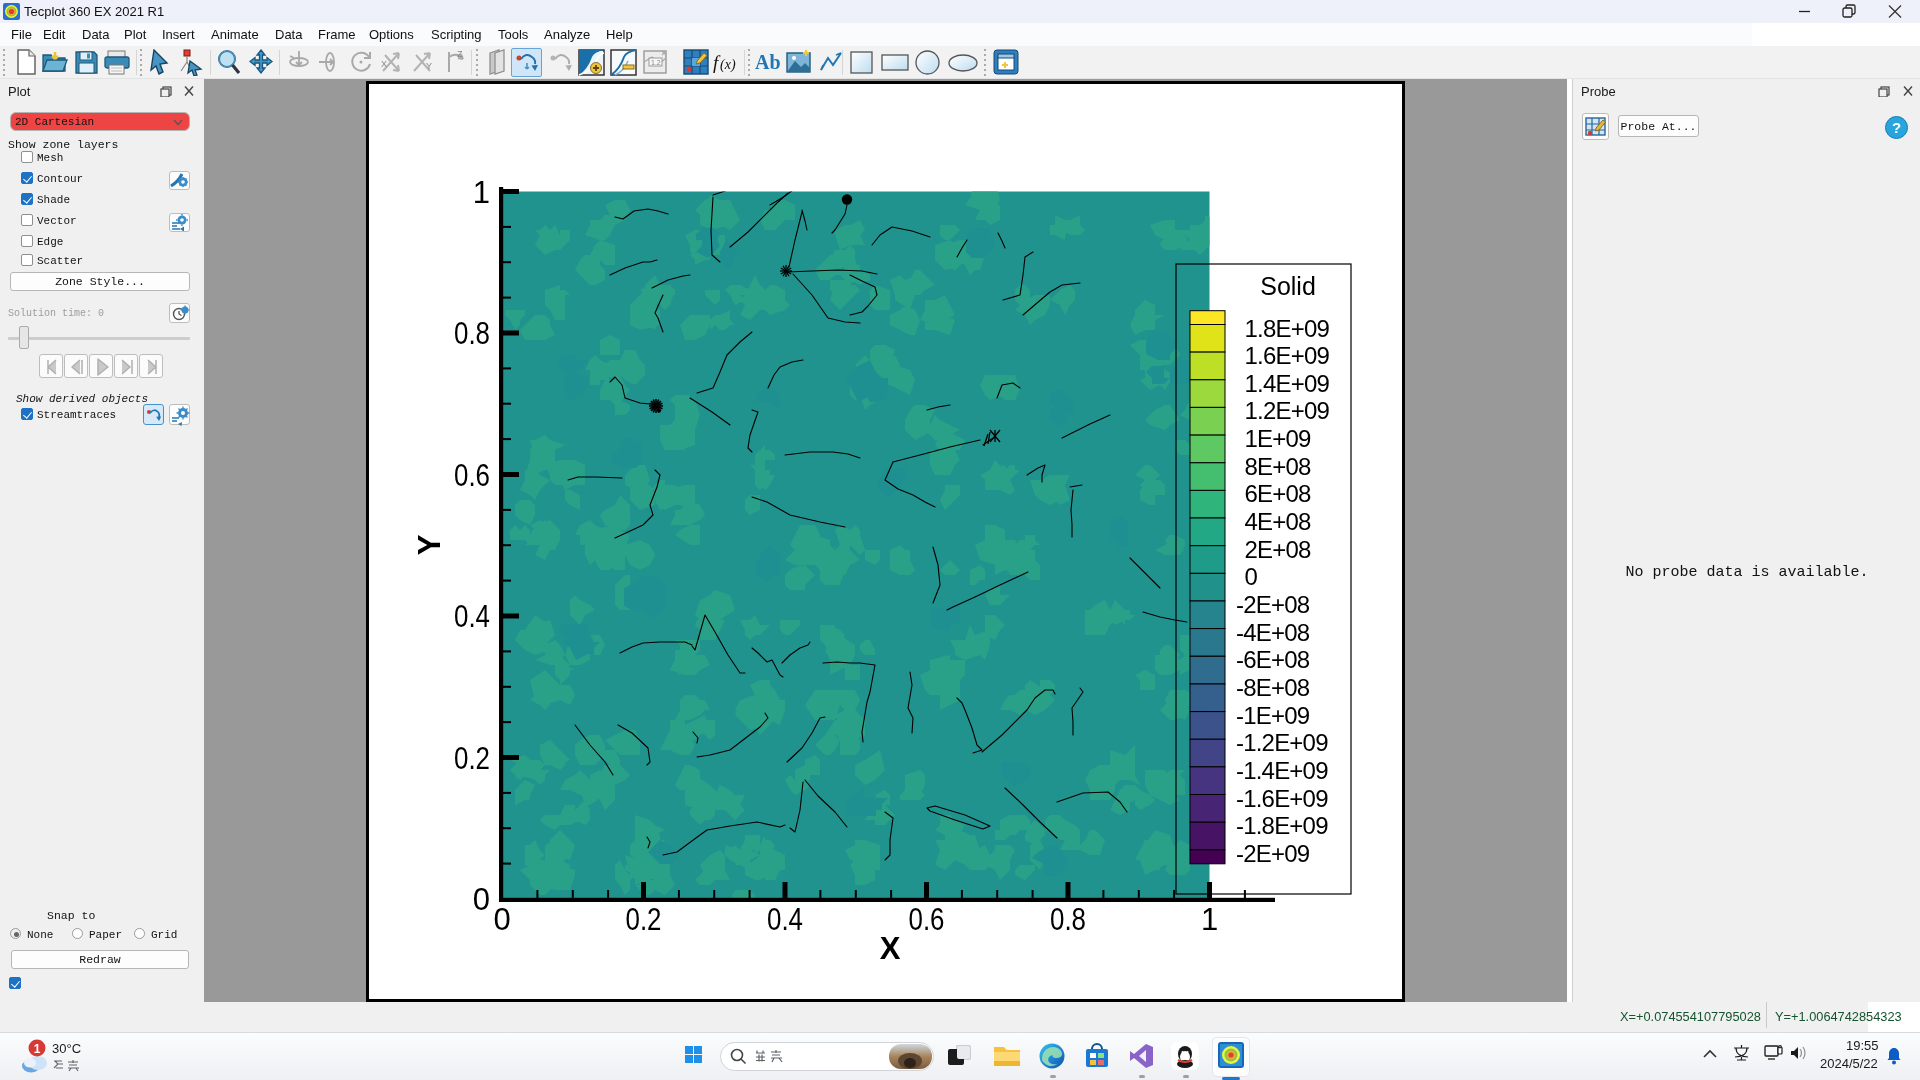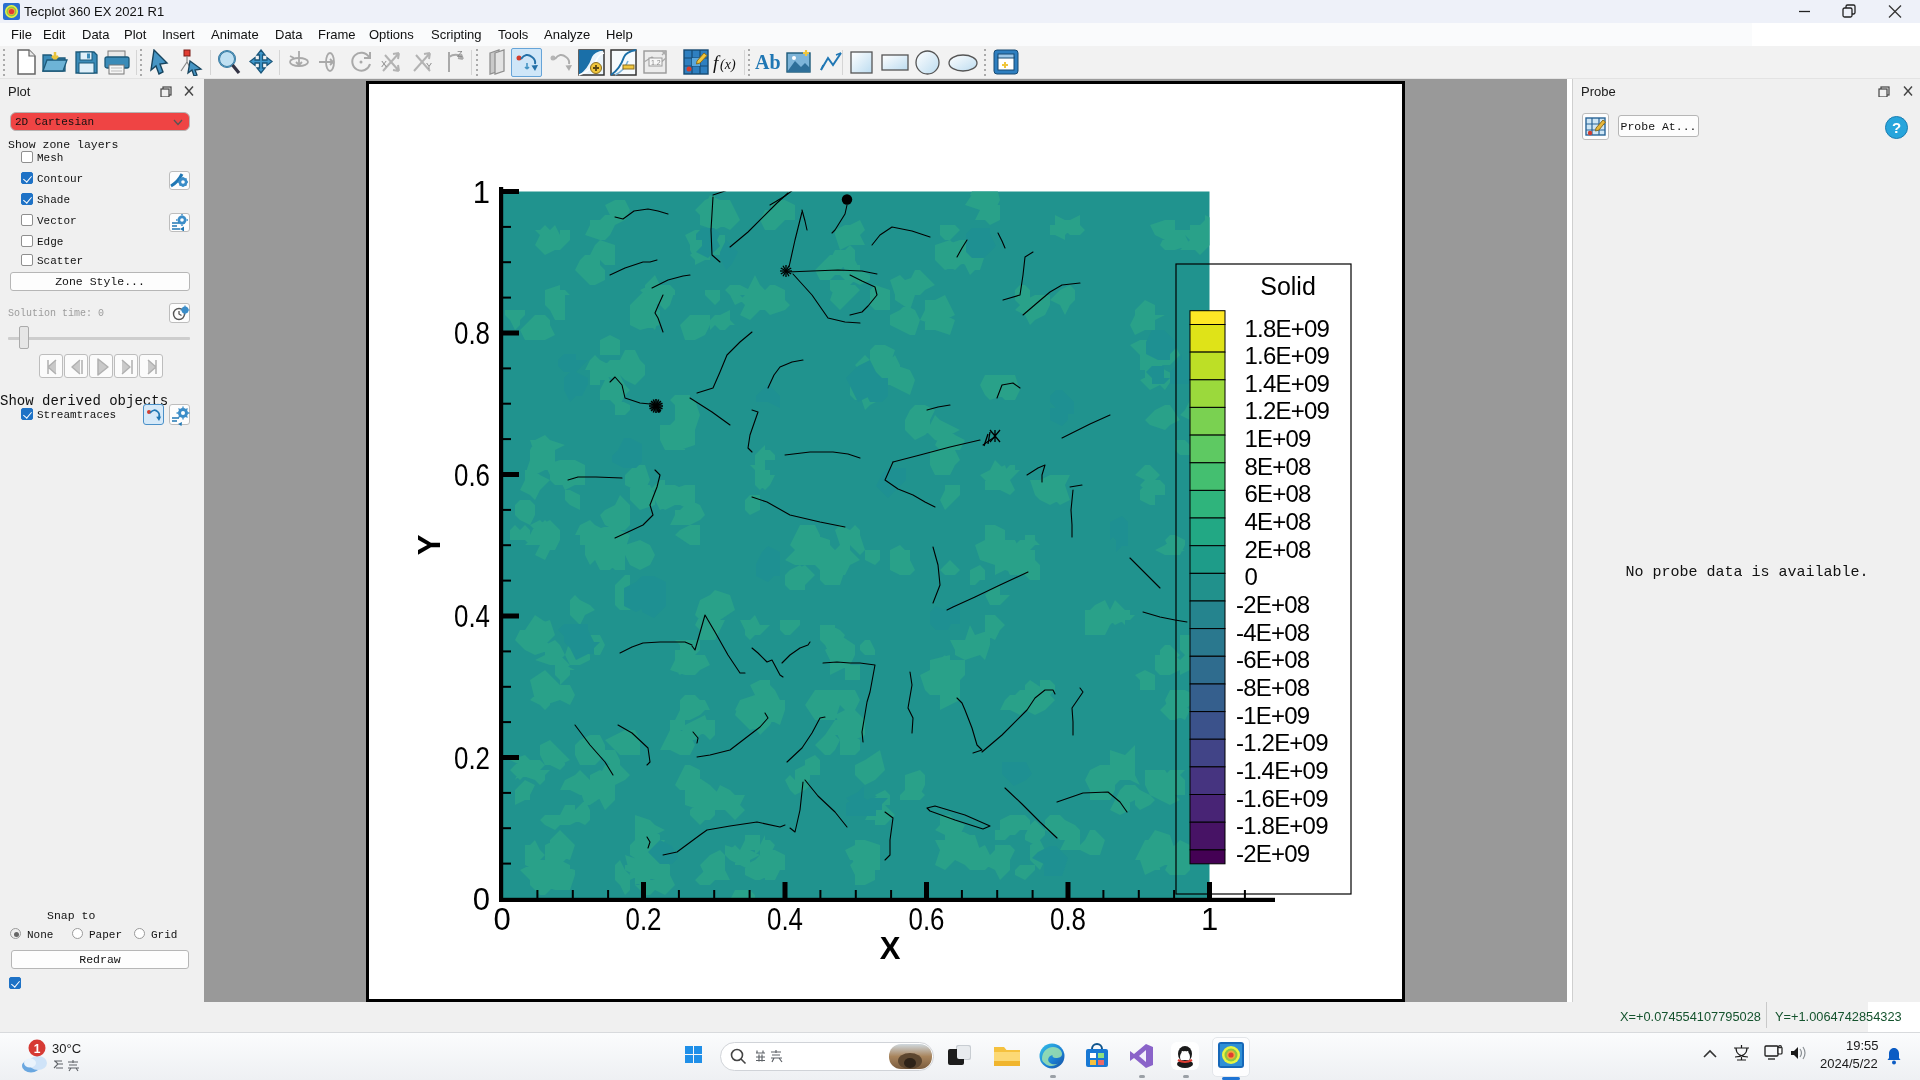--- a/index.html
+++ b/index.html
@@ -289,21 +289,21 @@
         <path d="M8,4 L18,12 L8,20 Z" fill="#c9c9c9" stroke="#b0b0b0" stroke-width="1.5" stroke-linejoin="round" fill-rule="evenodd"></path>
       </svg></div>
 <div class="iconbtn" style="left:114px;top:275px;width:24px;height:24px;background:#fbfbfb;">
     <svg width="24" height="24">
         <path d="M7,5 L15,12 L7,19 M17,5 L17,19" fill="#c9c9c9" stroke="#b0b0b0" stroke-width="1.5" stroke-linejoin="round" fill-rule="evenodd"></path>
       </svg></div>
 <div class="iconbtn" style="left:139px;top:275px;width:24px;height:24px;background:#fbfbfb;">
     <svg width="24" height="24">
         <path d="M8,5 L16,12 L8,19 M16,5 L16,19" fill="#c9c9c9" stroke="#b0b0b0" stroke-width="1.5" stroke-linejoin="round" fill-rule="evenodd"></path>
       </svg></div>
-  <div class="lbl" style="left:0;top:314px;font-size:14px;">Show derived objects</div>
+  <div class="lbl" style="left:16px;top:314px;font-size:11px;font-style:italic;">Show derived objects</div>
   <div class="cb on" style="left:21px;top:329px;"></div>
   <div class="lbl" style="left:37px;top:330px;">Streamtraces</div>
   <div class="iconbtn" style="left:143px;top:325px;width:21px;height:21px;background:#d6e9f8;border-color:#4a90c8;"><svg width="21" height="21">
         <circle cx="5" cy="7" r="2" fill="#d43c2e"></circle>
         <path d="M6,8 Q10,3 14,7 Q16,9 15,12" stroke="#2077b4" stroke-width="1.7" fill="none"></path>
         <path d="M15,16 l-2.8,-4.2 l5,-0.4 z" fill="#2077b4"></path>
       </svg></div>
   <div class="iconbtn" style="left:169px;top:325px;width:21px;height:21px;"><svg width="21" height="21">
         <circle cx="13" cy="8" r="5" fill="#3b8dc8"></circle>
         <circle cx="13" cy="8" r="2" fill="#fff"></circle>

